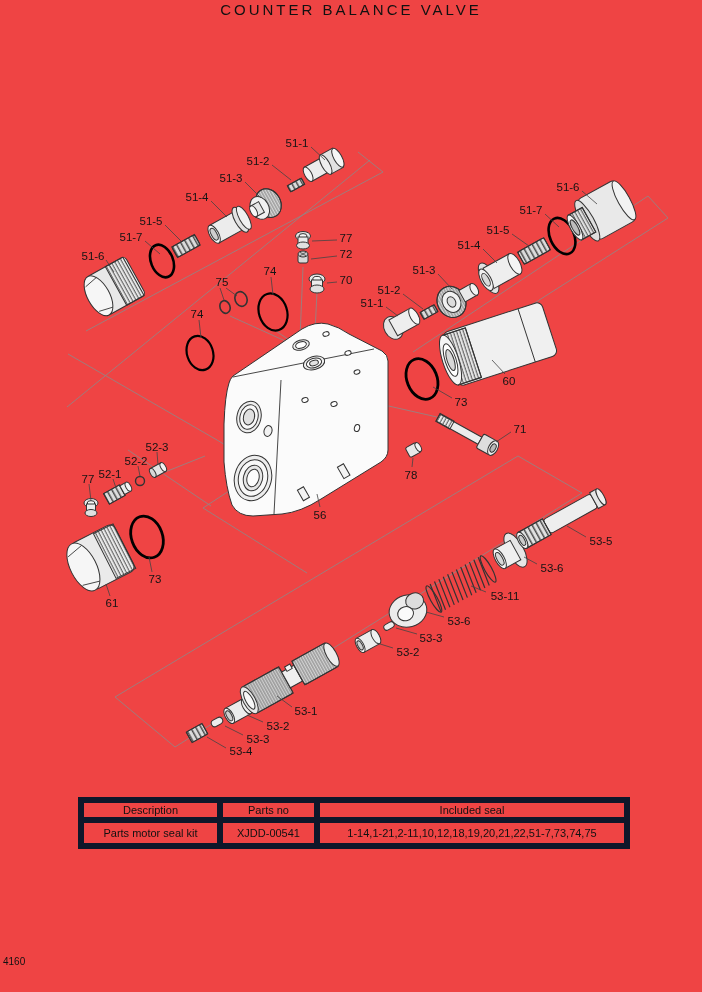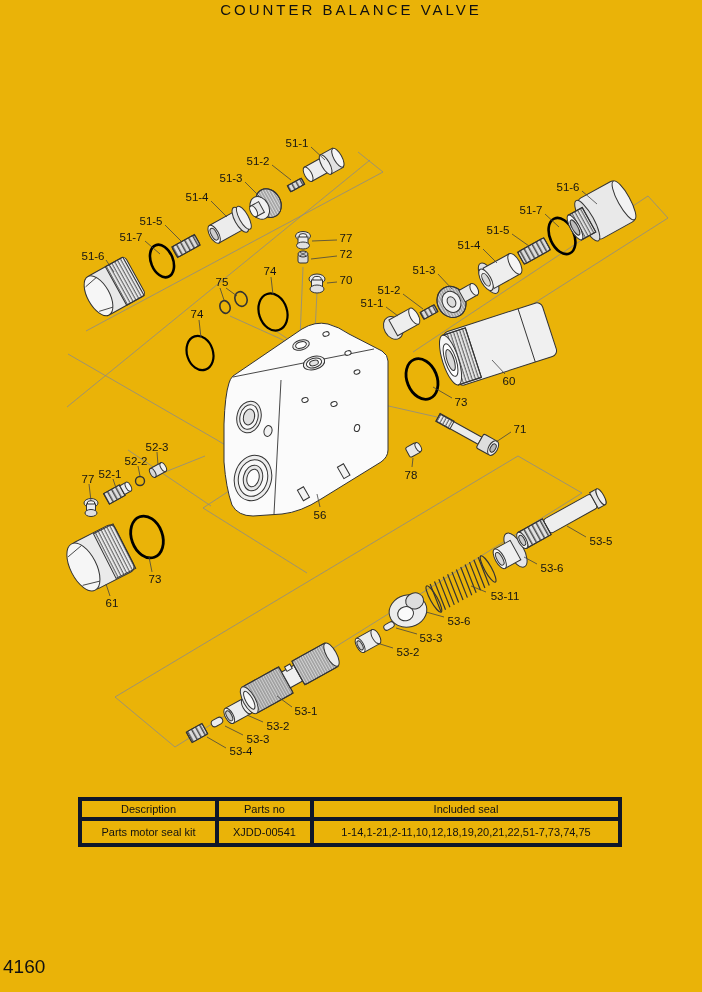--- a/index.html
+++ b/index.html
@@ -1,31 +1,31 @@
 <!DOCTYPE html>
 <html><head>
 <meta charset="utf-8">
 <style>
   html,body{margin:0;padding:0;background:#ffffff;}
-  .page{position:relative;width:702px;height:992px;background:#eab308;margin:0 auto;
+  .page{position:relative;width:702px;height:992px;background:#ef4444;margin:0 auto;
         font-family:"Liberation Sans",sans-serif;color:#1a1a1a;overflow:hidden;}
   .title{position:absolute;top:1px;left:0;right:0;text-align:center;
          font-size:15px;letter-spacing:3px;color:#111;white-space:nowrap;}
   #diagram{position:absolute;top:0;left:0;}
   .callout{font:11.5px "Liberation Sans",sans-serif;fill:#141414;text-anchor:middle;}
   .leader{stroke:#444;stroke-width:0.8;}
   .cline{stroke:#8a8a8a;stroke-width:0.8;fill:none;}
   .seal-table{position:absolute;left:78px;top:797px;width:510px;border-collapse:collapse;
               font-size:11px;color:#111;table-layout:fixed;}
-  .seal-table th,.seal-table td{border:4px solid #0f172a;text-align:center;vertical-align:middle;
+  .seal-table th,.seal-table td{border:6px solid #0f172a;text-align:center;vertical-align:middle;
               padding:0 3px;font-weight:normal;overflow:hidden;white-space:nowrap;}
   .seal-table thead tr{height:20px;}
   .seal-table tbody tr{height:26px;}
   .col-desc{width:127px;} .col-pn{width:85px;} .col-inc{width:298px;}
-  .page-number{position:absolute;left:3px;top:956px;font-size:19px;color:#111;}
+  .page-number{position:absolute;left:3px;top:956px;font-size:10px;color:#111;}
 </style>
 </head>
 <body>
 
 <div class="page">
   <div class="title">COUNTER BALANCE VALVE</div>
 
   <svg id="diagram" width="702" height="992" viewBox="0 0 702 992" xmlns="http://www.w3.org/2000/svg">
     <defs>
       <pattern id="thr" patternUnits="userSpaceOnUse" width="3.2" height="60">

